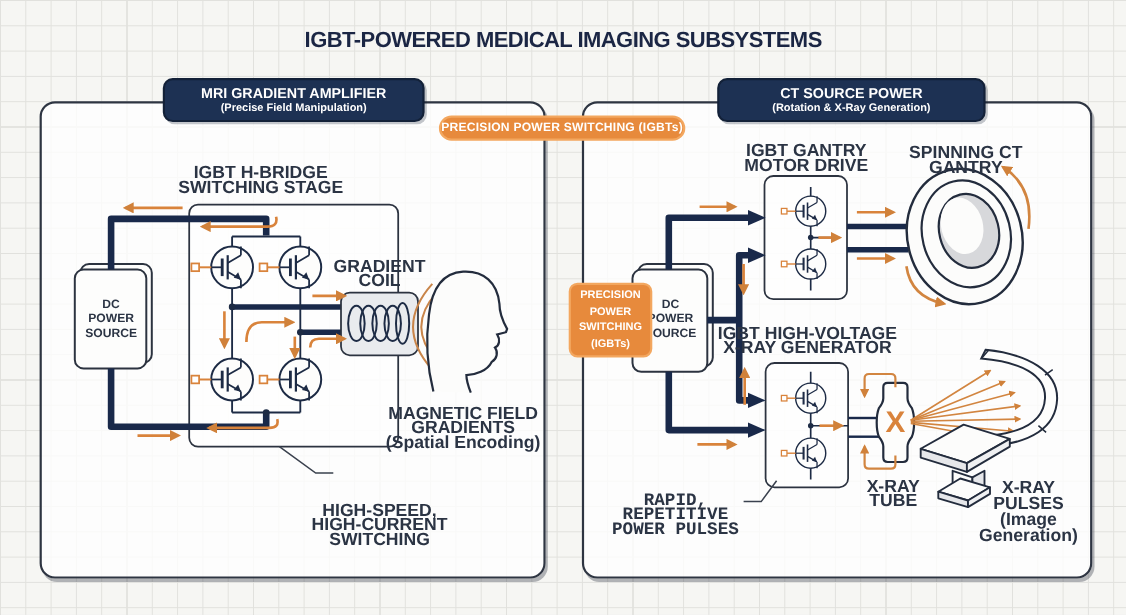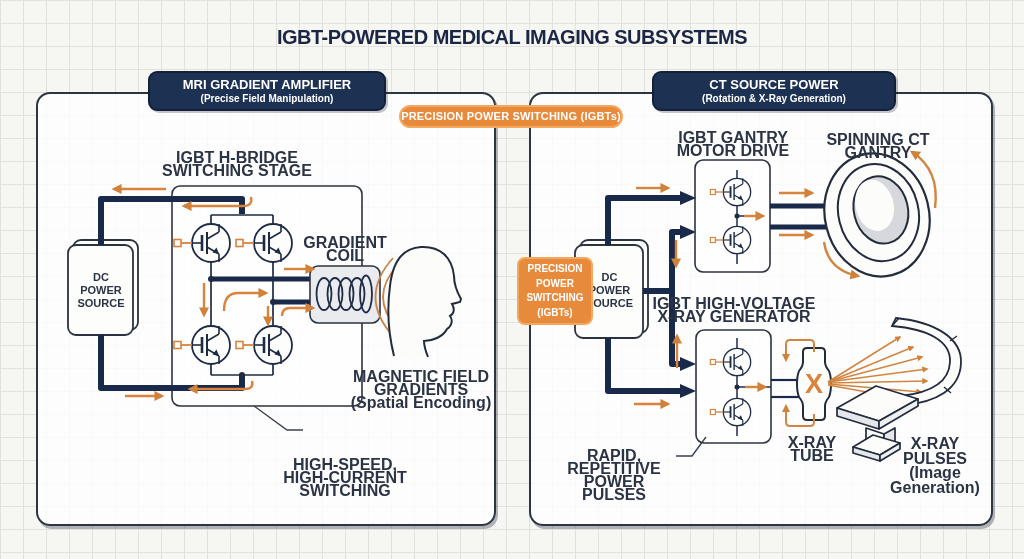--- a/index.html
+++ b/index.html
@@ -327,20 +327,20 @@
   <div class="lbl" style="left:775px;top:436px;width:74px;">
     <div>X-RAY</div>
     <div>TUBE</div>
   </div>
   <div class="lbl" style="left:885px;top:437px;width:100px;line-height:14.5px;">
     <div>X-RAY</div>
     <div>PULSES</div>
     <div>(Image</div>
     <div>Generation)</div>
   </div>
-  <div class="lbl" style="left:550px;top:449px;width:128px;">
+  <div class="lbl" style="left:550px;top:449px;width:128px;font-family:Liberation Mono, monospace;">
     <div>RAPID, REPETITIVE</div>
     <div>POWER PULSES</div>
   </div>
 
   <div class="xmark">X</div>
 
 </div>
 
 </body></html>

